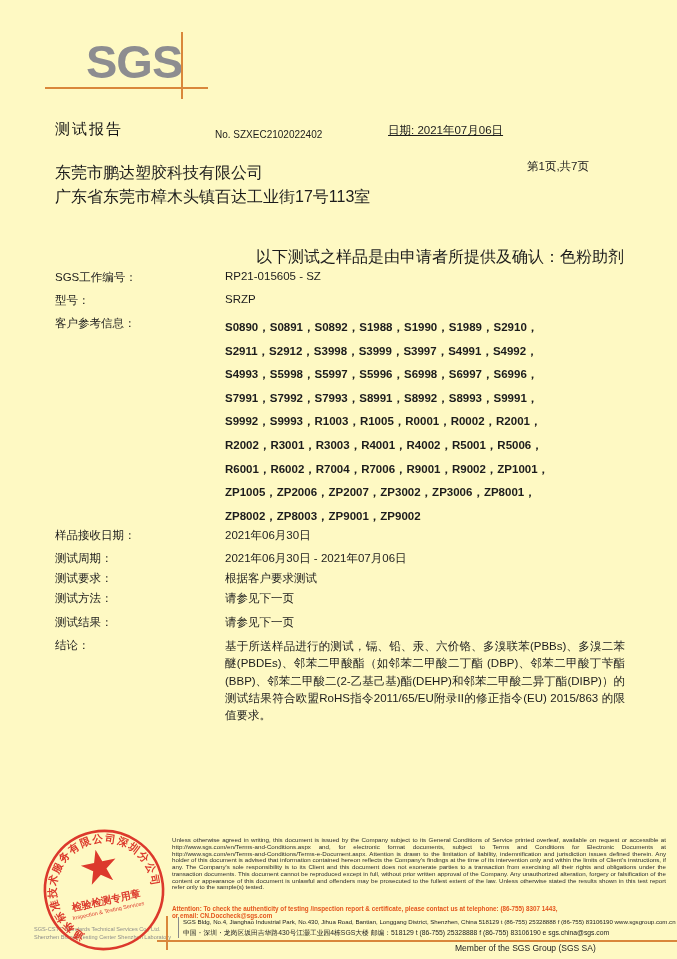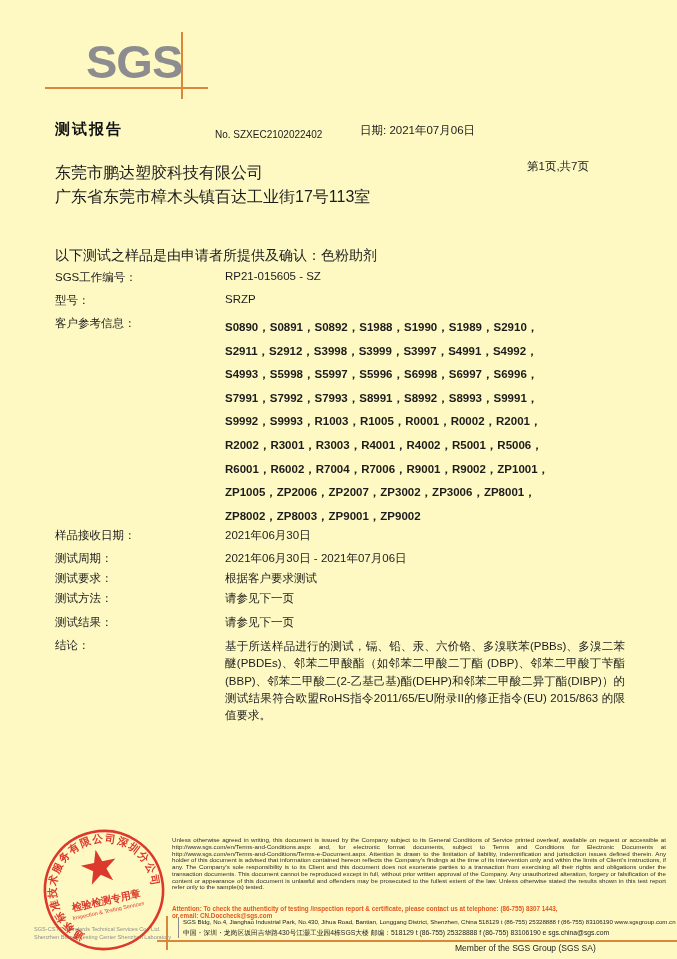--- a/index.html
+++ b/index.html
@@ -4,27 +4,27 @@
 <style>
   html,body{margin:0;padding:0;background:#e8e8e8;}
   .page{position:relative;width:677px;height:959px;background:#fef9c3;overflow:hidden;
         font-family:"Liberation Sans","DejaVu Sans",sans-serif;color:#222;}
   
   .logo-text{position:absolute;left:86px;top:38px;font-size:47px;font-weight:800;
              color:#8d8d90;letter-spacing:-1px;line-height:1;}
   .logo-hline{position:absolute;left:45px;top:87px;width:163px;height:2px;background:#d9873b;}
   .logo-vline{position:absolute;left:181px;top:32px;width:2px;height:67px;background:#d9873b;}
   .title-row{position:absolute;left:0;top:120px;width:677px;height:20px;}
-  .doc-title{position:absolute;left:55px;top:0;font-size:15px;font-weight:bold;color:#111;letter-spacing:2px;}
+  .doc-title{position:absolute;left:55px;top:0;font-size:15px;font-weight:normal;color:#111;letter-spacing:2px;}
   .doc-no{position:absolute;left:215px;top:9px;font-size:10px;color:#1c1c1c;}
-  .doc-date{position:absolute;left:360px;top:3px;font-size:11.5px;color:#1c1c1c;}
+  .doc-date{position:absolute;left:388px;top:3px;font-size:11.5px;color:#1c1c1c;text-decoration:underline;}
   .doc-page{position:absolute;left:527px;top:3px;font-size:11.5px;color:#1c1c1c;margin-top:36px;}
   
   .applicant{position:absolute;left:55px;top:161px;width:560px;font-size:16px;line-height:24px;color:#1c1c1c;}
-  .statement{position:absolute;left:55px;top:247px;width:560px;font-size:14px;color:#1c1c1c;}
+  .statement{position:absolute;left:64px;top:247px;width:560px;font-size:16px;color:#1c1c1c;text-align:right;}
   
   .row{position:absolute;left:55px;width:580px;font-size:11.5px;color:#1c1c1c;}
   .lab{position:absolute;left:0;top:0;width:168px;}
   .val{position:absolute;left:170px;top:0;width:408px;}
   .ref-line{line-height:23.6px;white-space:nowrap;font-weight:bold;}
   .conclusion .val{line-height:17.3px;width:400px;text-align:justify;}
   
   .legal{position:absolute;left:172px;top:837px;width:494px;font-size:6.2px;line-height:6.75px;
          text-align:justify;color:#2c2c2c;}
   .attention{position:absolute;left:172px;top:905px;width:494px;font-size:6.3px;line-height:7px;

